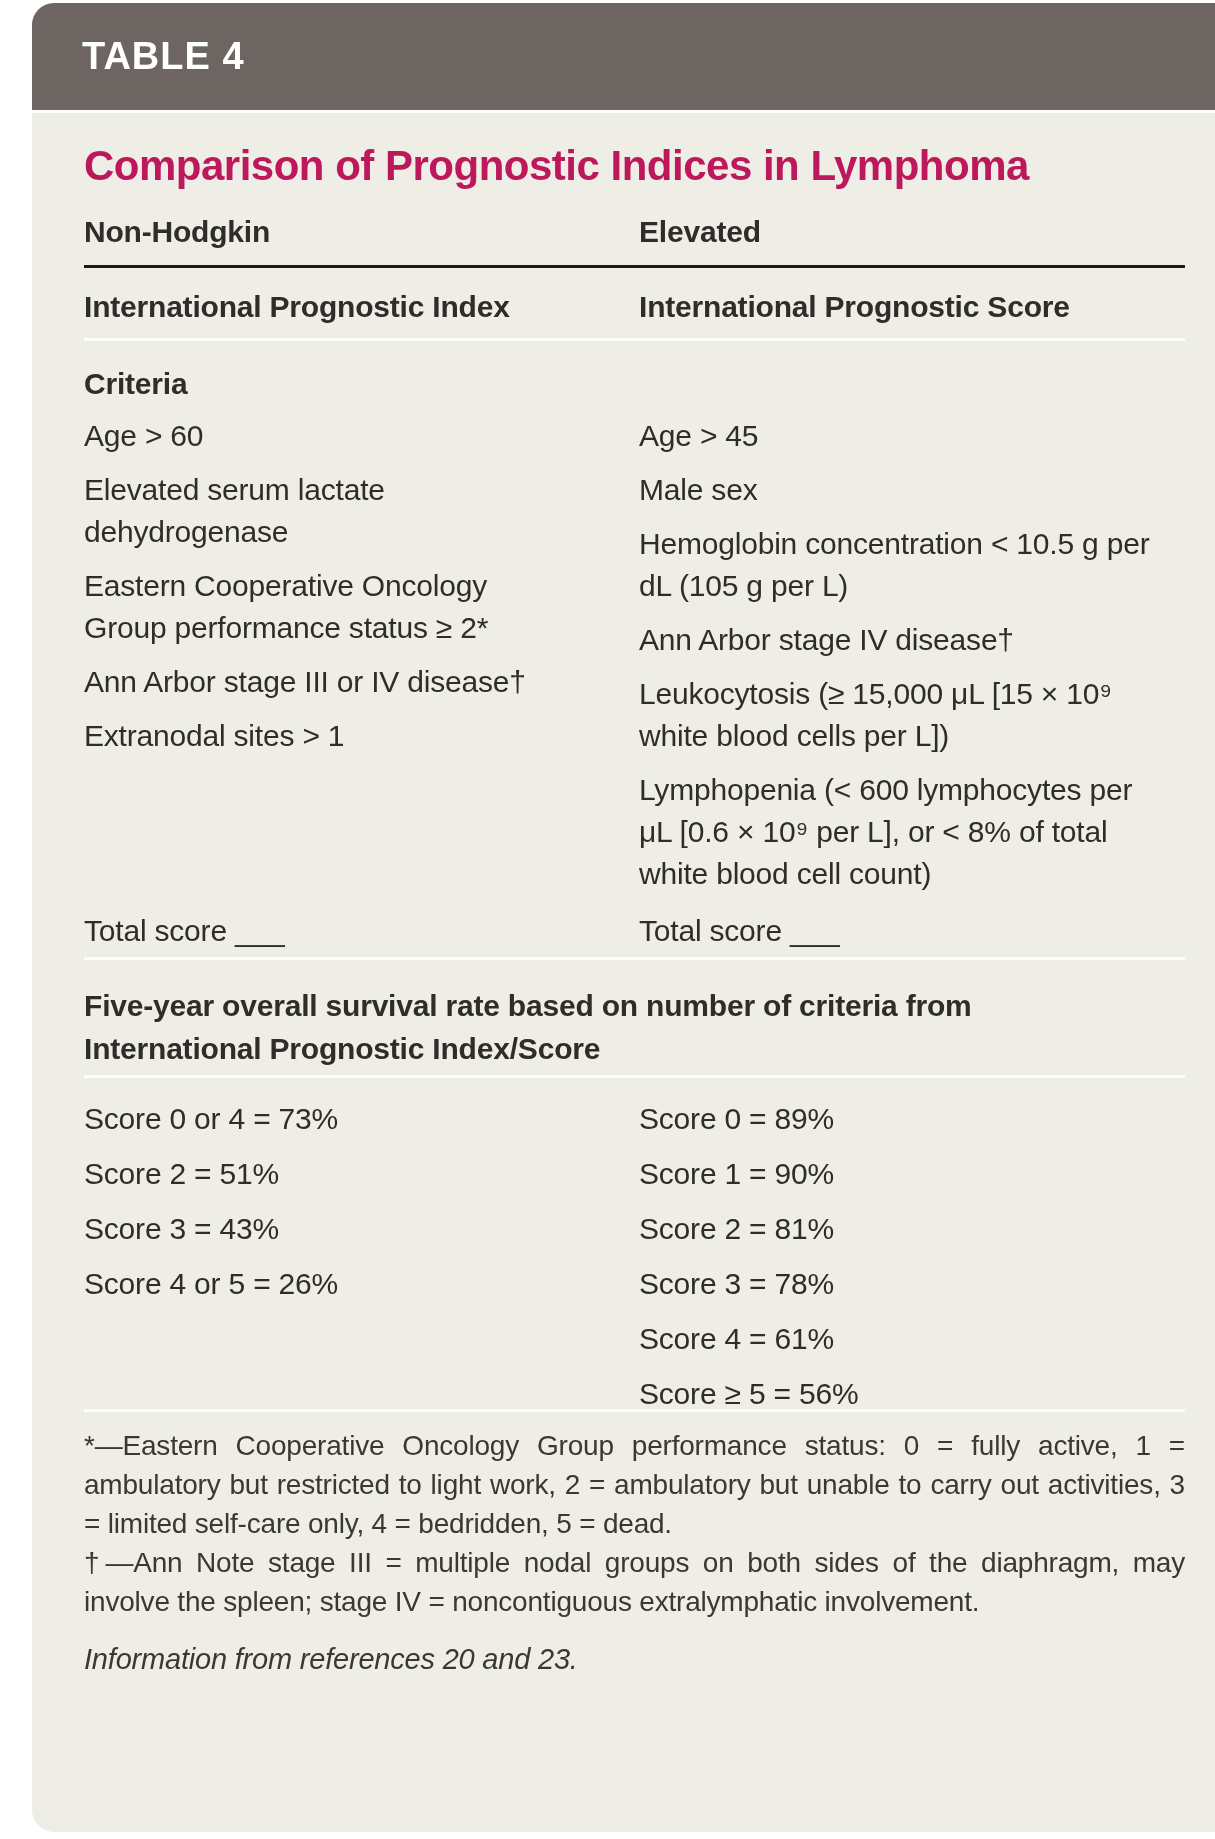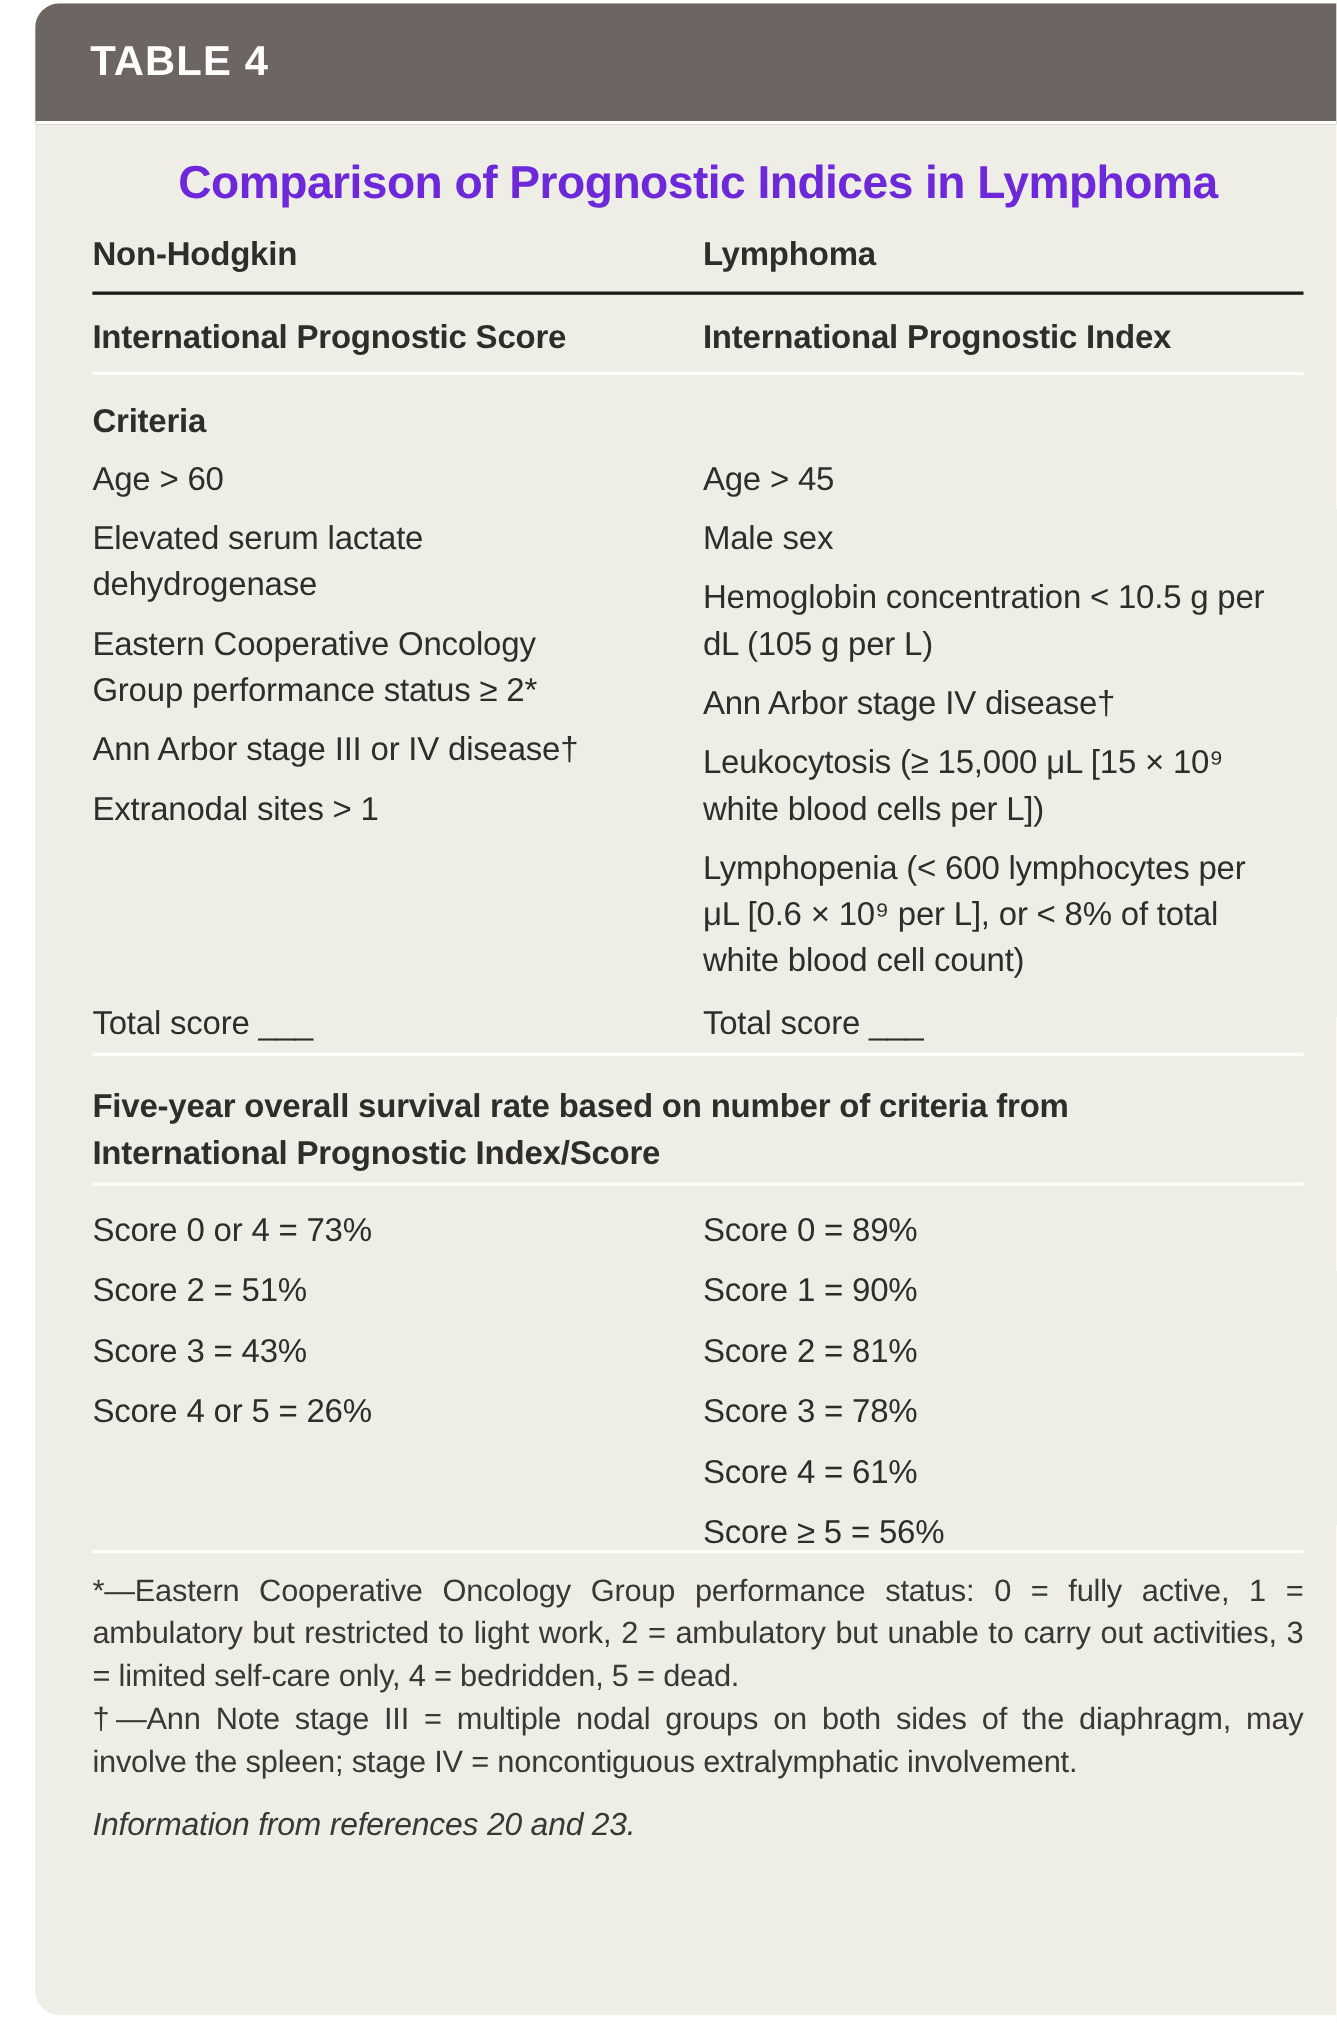--- a/index.html
+++ b/index.html
@@ -30,23 +30,22 @@
     color:#ffffff;font-size:38px;font-weight:bold;letter-spacing:1px;
   }
   .card-body{
     padding:30px 52px 0 52px;
     color:#2f2d2a;
     letter-spacing:-0.2px;
   }
   .title{
     margin:0;
     font-size:42px;line-height:46px;font-weight:bold;
-    color:#6d28d9;
+    color:#be185d;
     letter-spacing:-0.5px;
-    text-align:center;
   }
   .two-col{display:grid;grid-template-columns:555px 1fr;}
   .group-row{margin-top:26px;font-size:30px;line-height:34px;font-weight:bold;}
   .rule-black{height:3px;background:#1b1a18;margin-top:16px;}
   .index-row{margin-top:22px;font-size:30px;line-height:34px;font-weight:bold;}
   .rule-white{height:3px;background:#fdfdfa;}
   .rw-1{margin-top:14px;}
   .rw-2{margin-top:5px;}
   .rw-3{margin-top:5px;}
   .rw-4{margin-top:0px;}
@@ -79,28 +78,28 @@
     <div class="card-header">
       <span class="table-label">TABLE 4</span>
     </div>
 
     <div class="card-body">
 
       <h1 class="title">Comparison of Prognostic Indices in Lymphoma</h1>
 
       <div class="two-col group-row">
         <div>Non-Hodgkin</div>
-        <div>Lymphoma</div>
+        <div>Elevated</div>
       </div>
 
       <div class="rule-black"></div>
 
       <div class="two-col index-row">
+        <div>International Prognostic Index</div>
         <div>International Prognostic Score</div>
-        <div>International Prognostic Index</div>
       </div>
 
       <div class="rule-white rw-1"></div>
 
       <div class="criteria-heading">Criteria</div>
 
       <div class="two-col criteria-grid">
         <div class="col-left">
           <p class="item">Age &gt; 60</p>
           <p class="item">Elevated serum lactate dehydrogenase</p>

